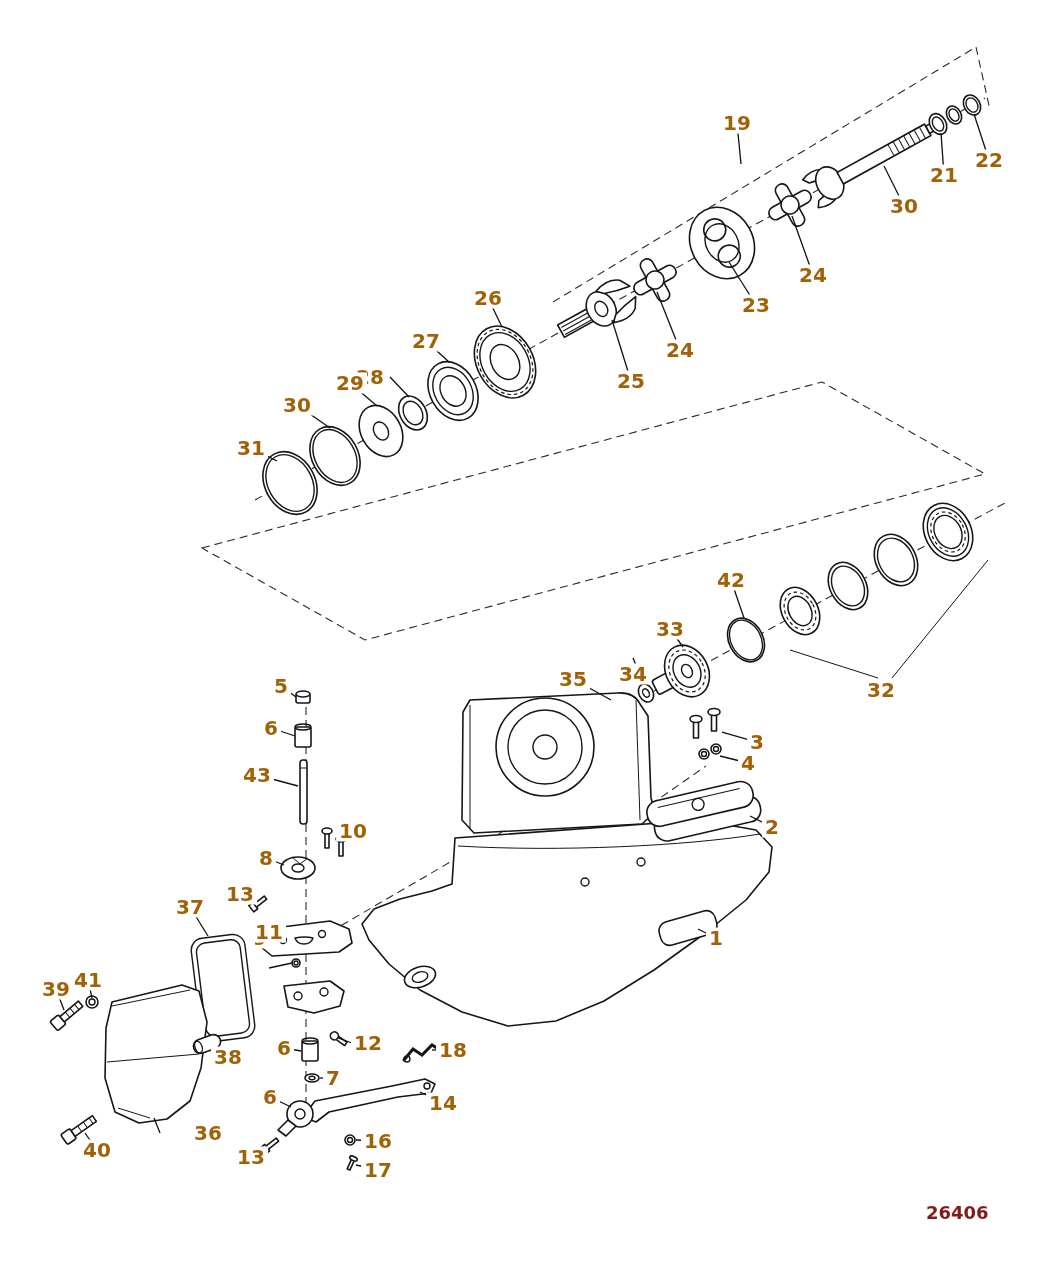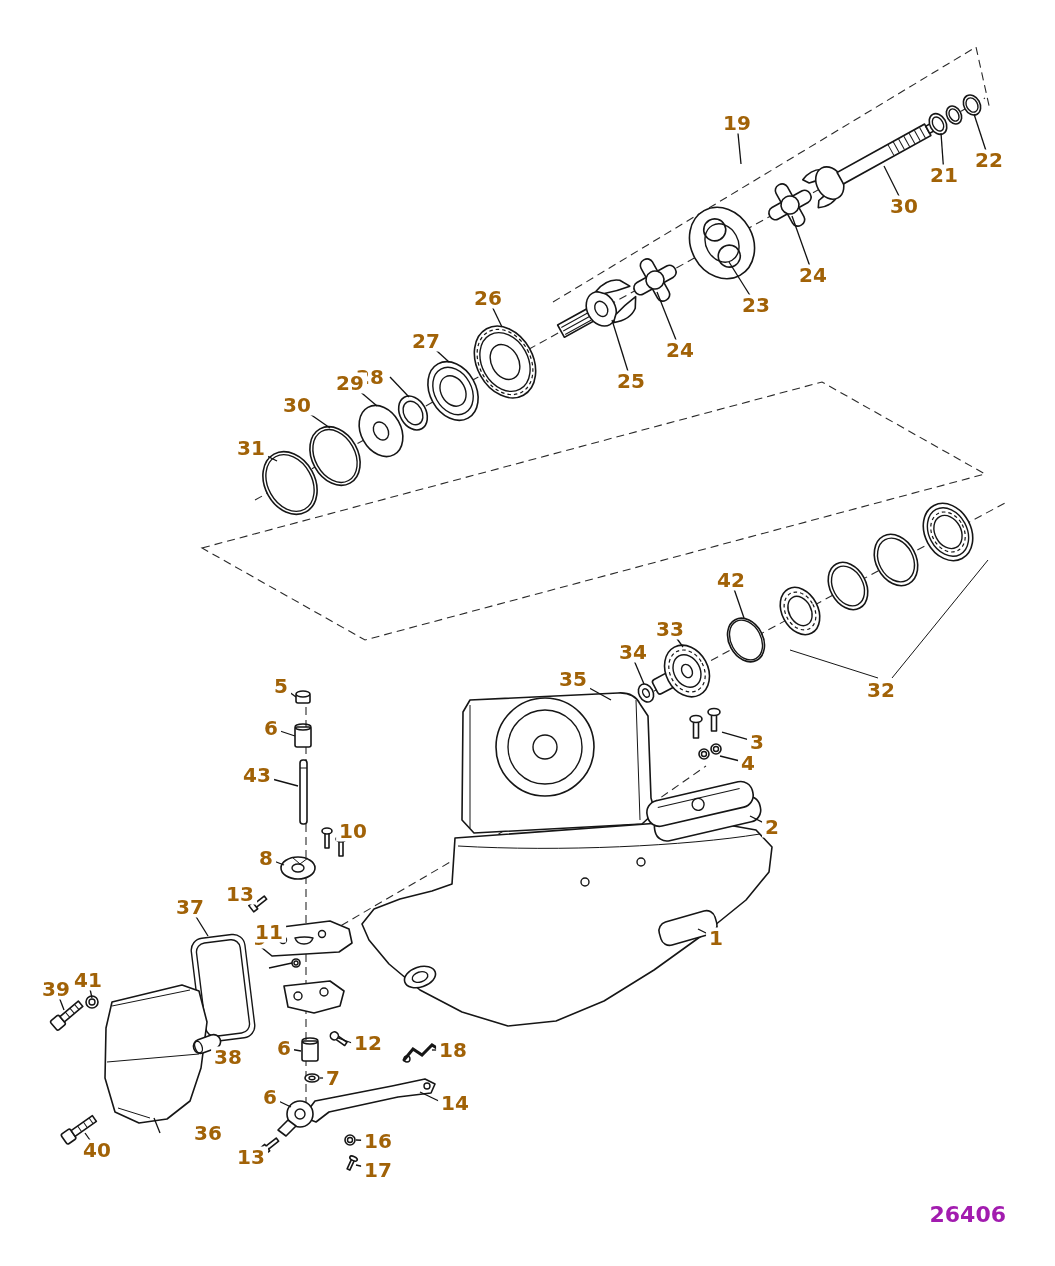--- a/index.html
+++ b/index.html
@@ -15,22 +15,22 @@
   #artwork .h{fill:none;stroke:#161616;stroke-width:3;stroke-linecap:round}
   #artwork .dash{fill:none;stroke:#2a2a2a;stroke-width:1.1;stroke-dasharray:8 5}
   #artwork .dash2{fill:none;stroke:#161616;stroke-width:1.2;stroke-dasharray:3.5 3}
   #leader-layer line{stroke:#111;stroke-width:1.3}
   .callout{
     position:absolute;transform:translate(-50%,-50%);
     font-weight:bold;font-size:20px;color:#a16207;background:#fff;
     padding:0 3px;line-height:1.05;white-space:nowrap;
   }
   .drawing-number{
-    position:absolute;left:926px;top:1202px;width:80px;text-align:right;
-    font-weight:bold;font-size:22px;color:#a21caf;
+    position:absolute;left:926px;top:1202px;width:80px;text-align:left;
+    font-weight:bold;font-size:18px;color:#7f1d1d;
   }
 </style>
 </head>
 <body>
 
 <div class="stage">
 
 <svg id="artwork" viewBox="0 0 1055 1266" xmlns="http://www.w3.org/2000/svg">
 
   <g class="dash">
@@ -394,41 +394,41 @@
       <div class="callout" style="left: 680px; top: 350px;">24</div>
       <div class="callout" style="left: 631px; top: 381px;">25</div>
       <div class="callout" style="left: 488px; top: 298px;">26</div>
       <div class="callout" style="left: 426px; top: 341px;">27</div>
       <div class="callout" style="left: 370px; top: 377px;">28</div>
       <div class="callout" style="left: 350px; top: 383px;">29</div>
       <div class="callout" style="left: 297px; top: 405px;">30</div>
       <div class="callout" style="left: 251px; top: 448px;">31</div>
       <div class="callout" style="left: 731px; top: 580px;">42</div>
       <div class="callout" style="left: 670px; top: 629px;">33</div>
-      <div class="callout" style="left: 633px; top: 652px;">34</div>
+      <div class="callout" style="left: 633px; top: 674px;">34</div>
       <div class="callout" style="left: 573px; top: 679px; text-align: center;">35</div>
       <div class="callout" style="left: 881px; top: 690px;">32</div>
       <div class="callout" style="left: 281px; top: 686px;">5</div>
       <div class="callout" style="left: 271px; top: 728px;">6</div>
       <div class="callout" style="left: 257px; top: 775px;">43</div>
       <div class="callout" style="left: 353px; top: 831px;">10</div>
       <div class="callout" style="left: 266px; top: 858px;">8</div>
       <div class="callout" style="left: 240px; top: 894px;">13</div>
       <div class="callout" style="left: 190px; top: 907px;">37</div>
       <div class="callout" style="left: 260px; top: 938px;">9</div>
       <div class="callout" style="left: 269px; top: 932px;">11</div>
       <div class="callout" style="left: 56px; top: 989px;">39</div>
       <div class="callout" style="left: 88px; top: 980px;">41</div>
       <div class="callout" style="left: 352px; top: 1043px; margin-left: 16px;">12</div>
       <div class="callout" style="left: 284px; top: 1048px;">6</div>
       <div class="callout" style="left: 228px; top: 1057px;">38</div>
       <div class="callout" style="left: 453px; top: 1050px;">18</div>
       <div class="callout" style="left: 333px; top: 1078px;">7</div>
       <div class="callout" style="left: 270px; top: 1097px;">6</div>
-      <div class="callout" style="left: 443px; top: 1103px; margin-left: 12px;">14</div>
+      <div class="callout" style="left: 443px; top: 1103px;">14</div>
       <div class="callout" style="left: 160px; top: 1133px; margin-left: 48px;">36</div>
       <div class="callout" style="left: 378px; top: 1141px;">16</div>
       <div class="callout" style="left: 97px; top: 1150px;">40</div>
       <div class="callout" style="left: 251px; top: 1157px;">13</div>
       <div class="callout" style="left: 378px; top: 1170px;">17</div>
       <div class="callout" style="left: 757px; top: 742px;">3</div>
       <div class="callout" style="left: 748px; top: 763px;">4</div>
       <div class="callout" style="left: 772px; top: 827px;">2</div>
       <div class="callout" style="left: 716px; top: 938px;">1</div>
     </div>

